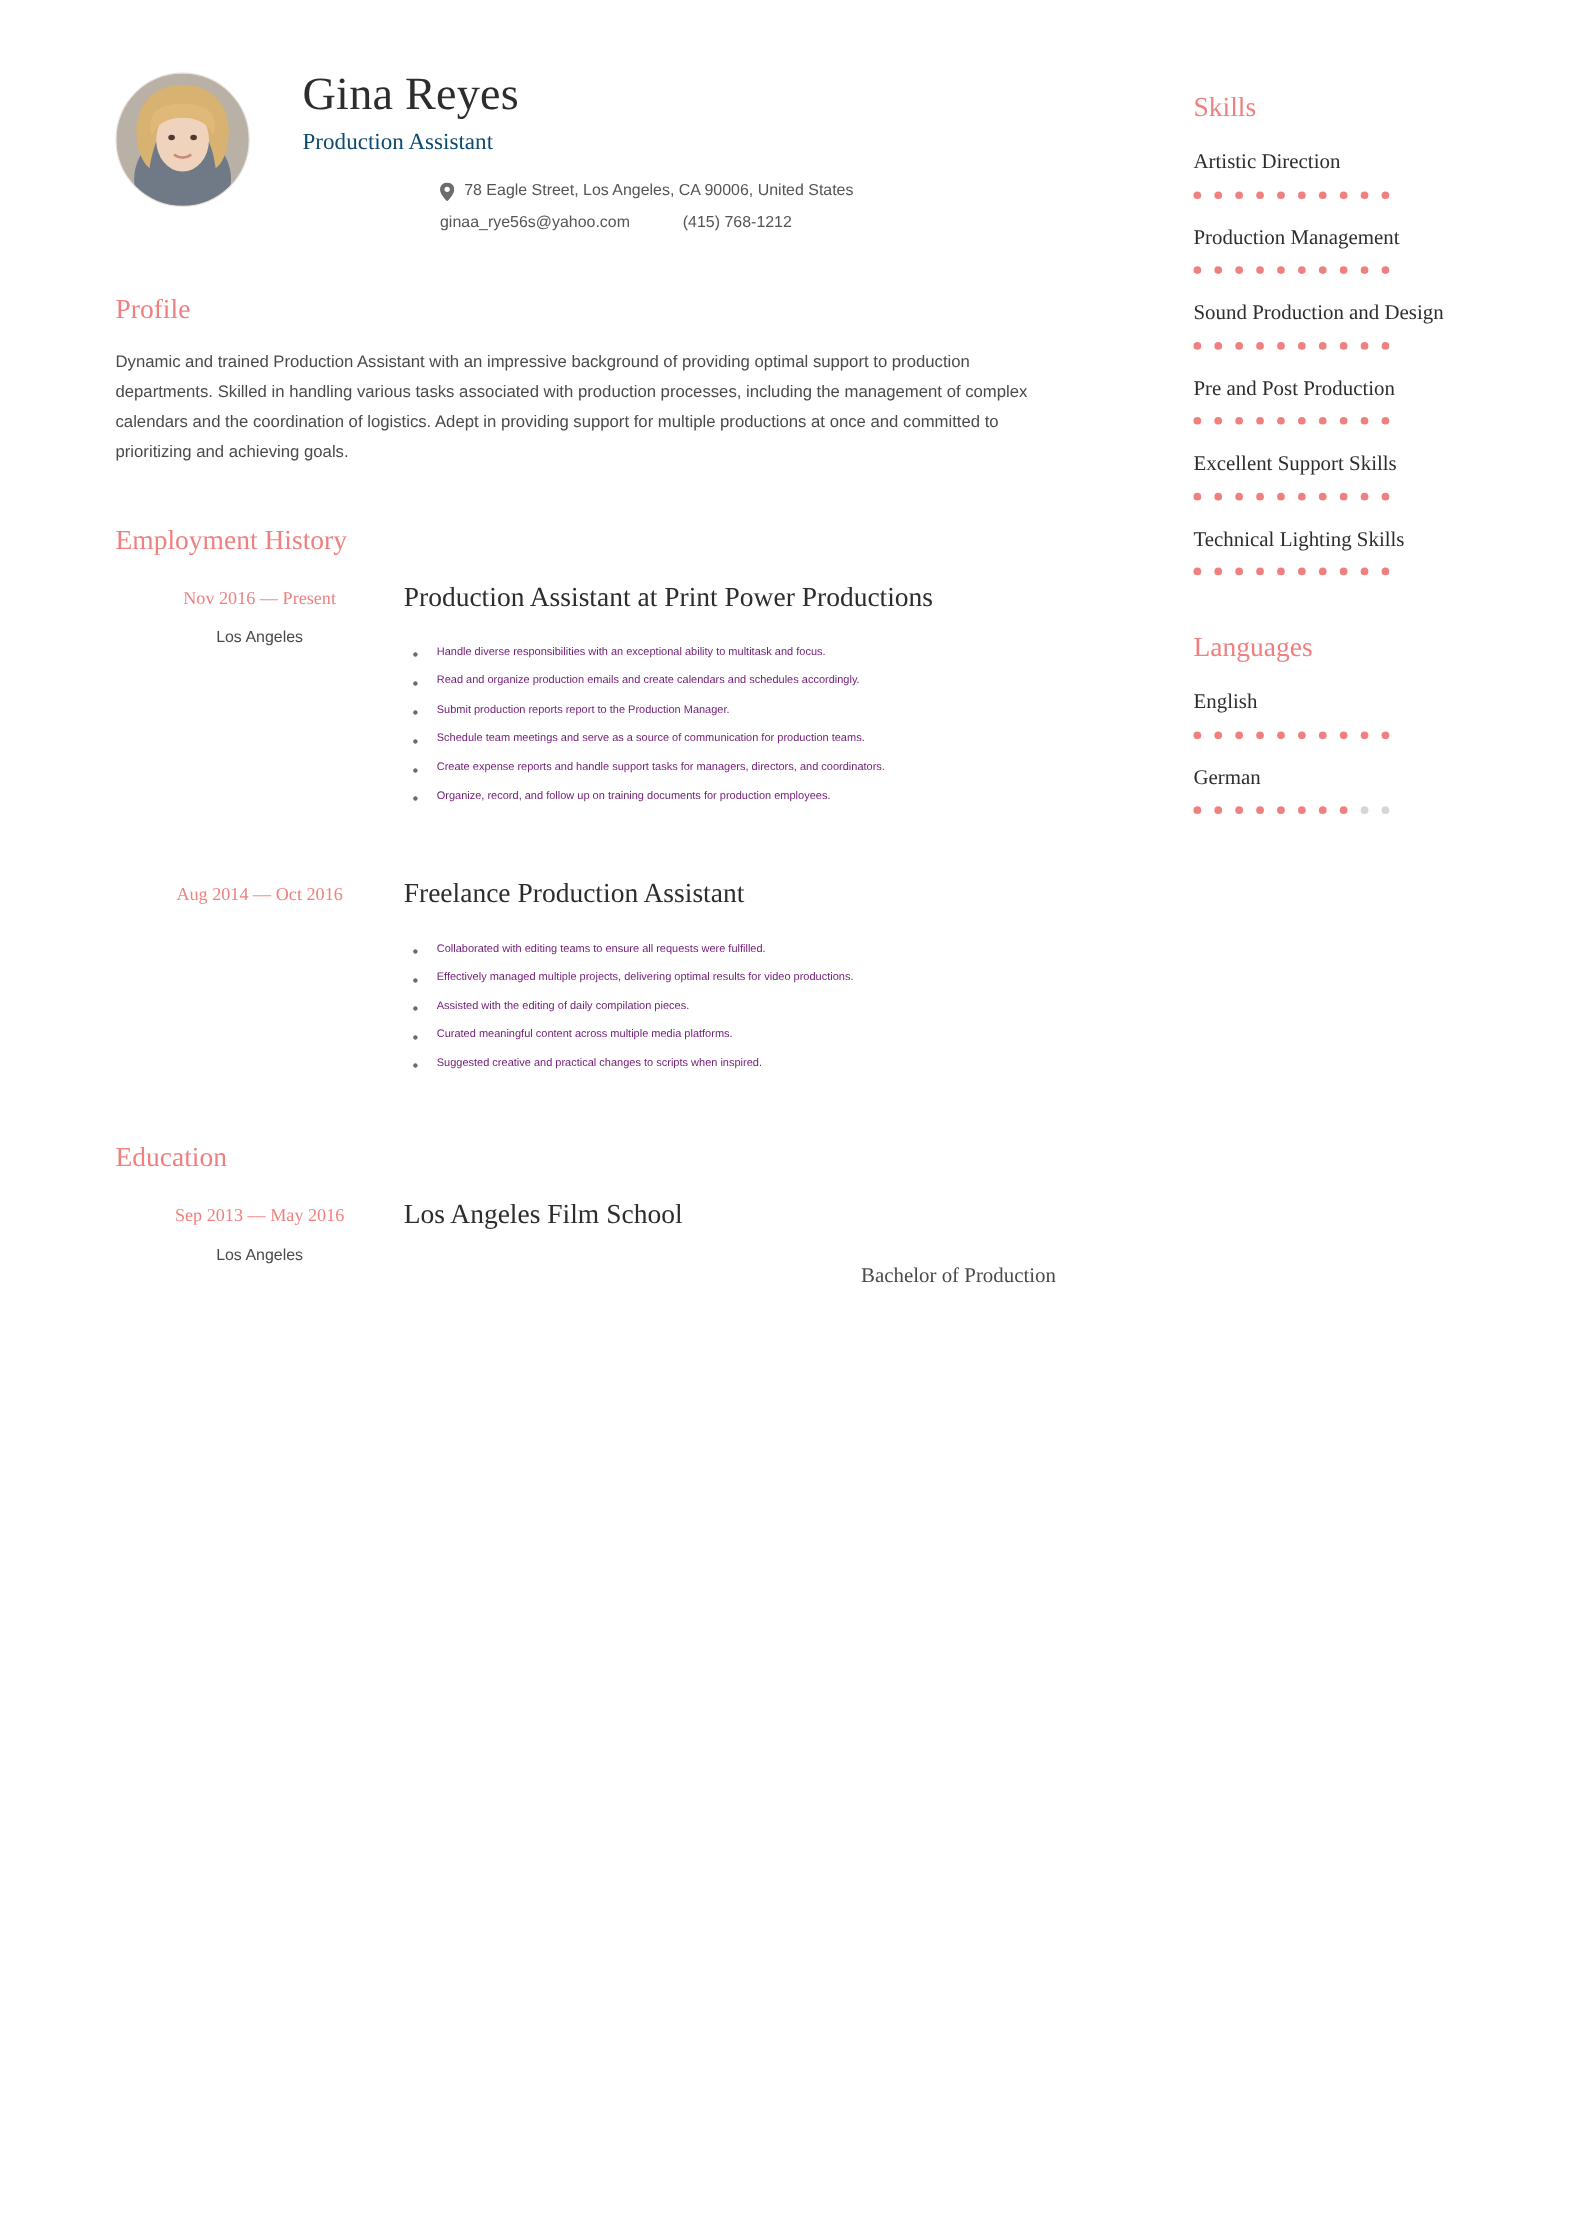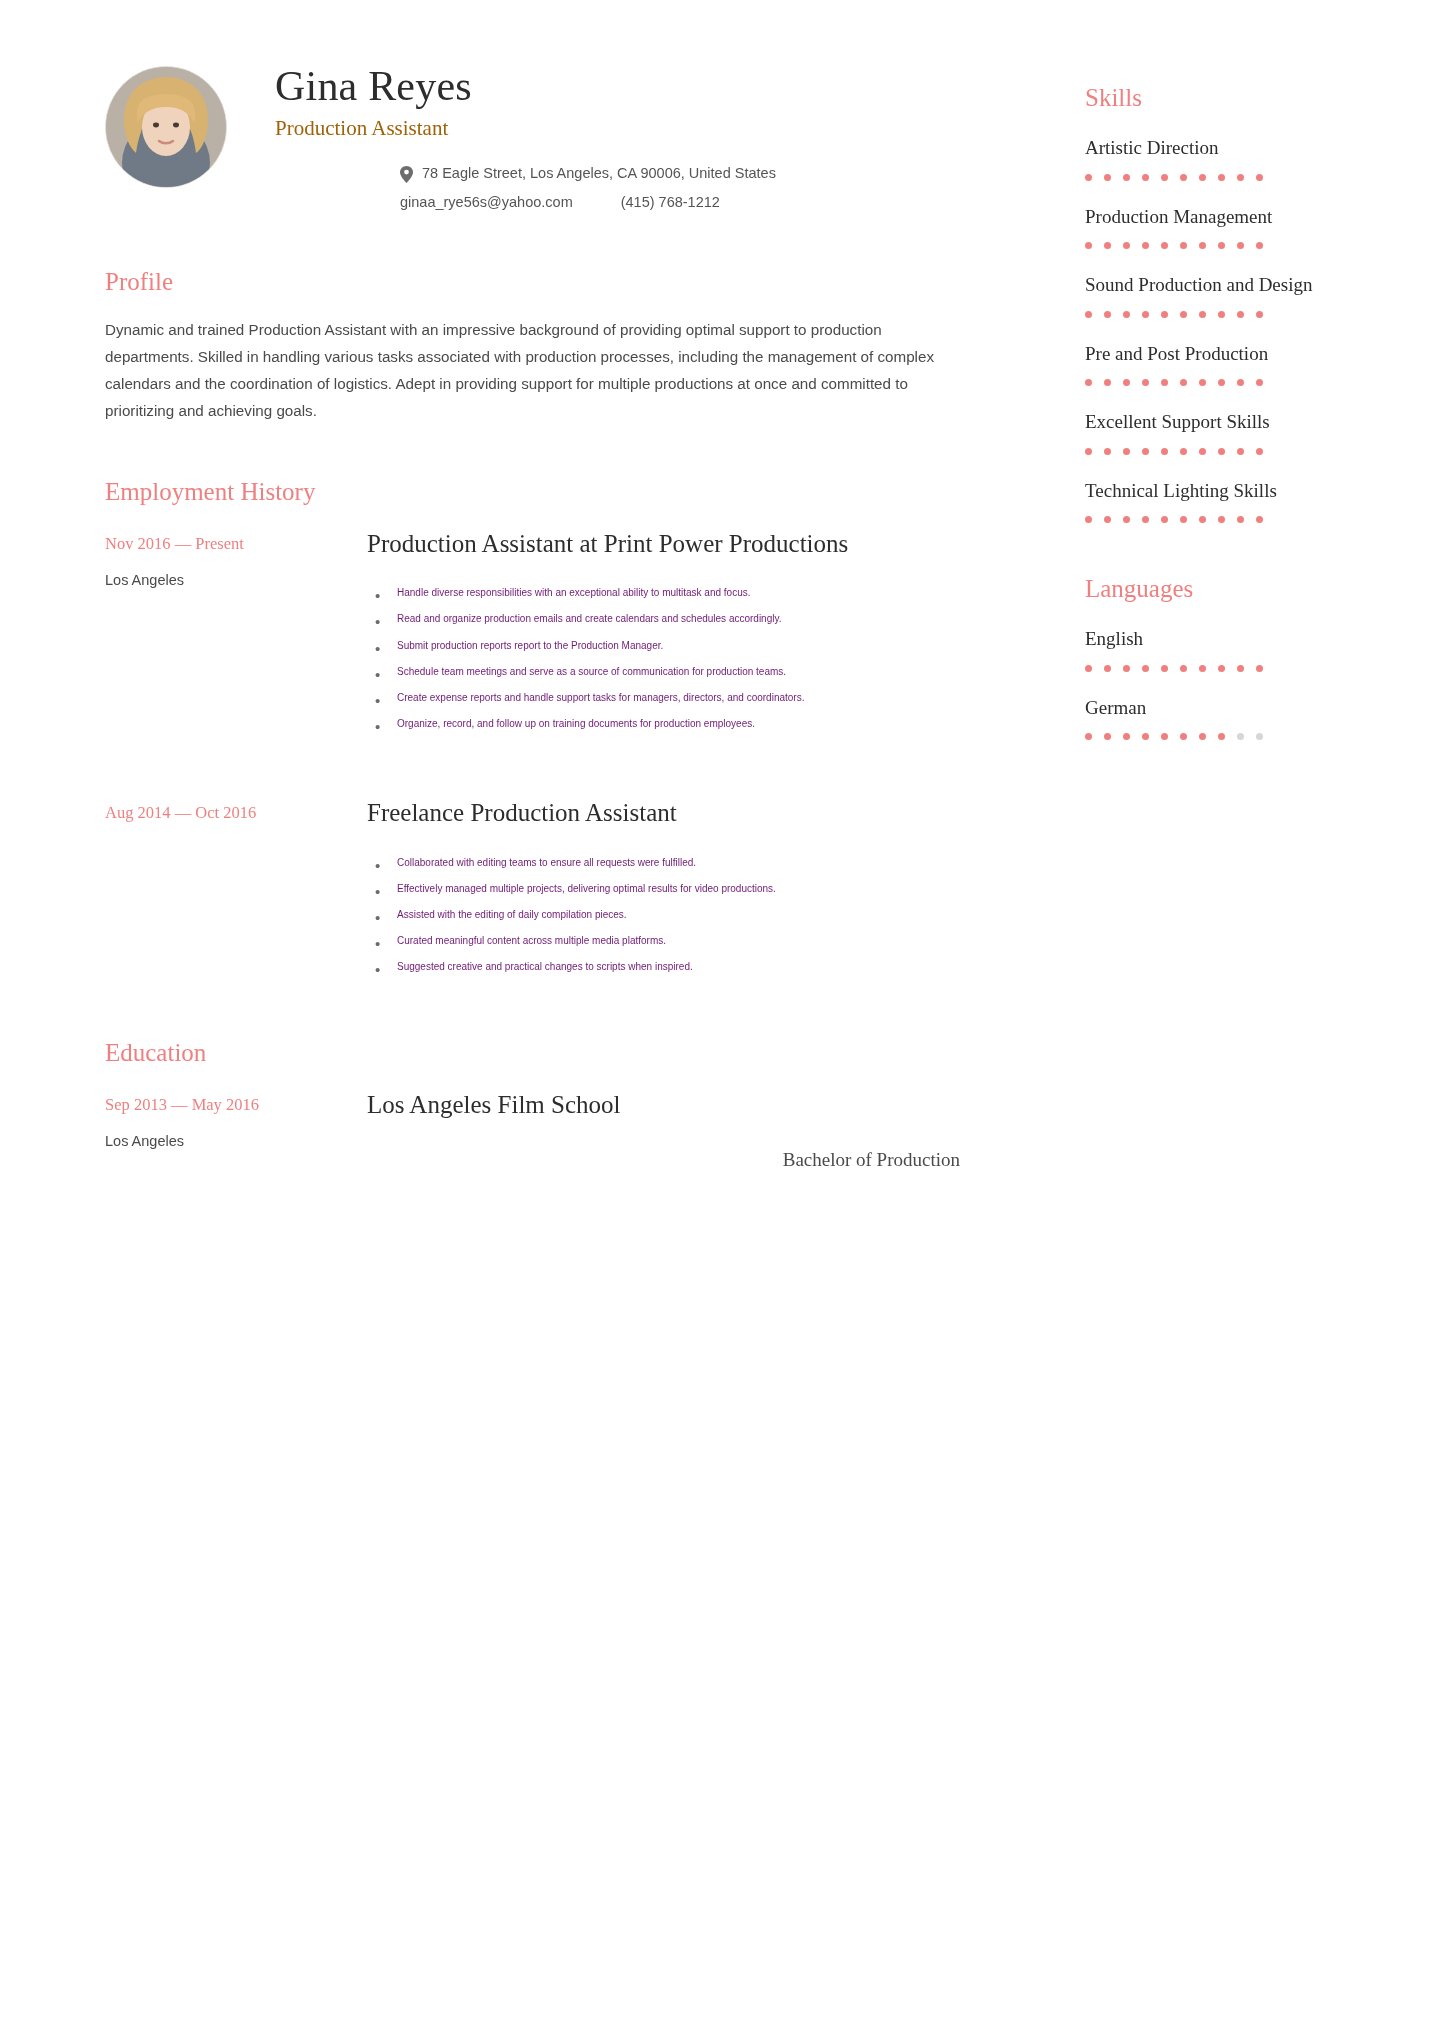--- a/index.html
+++ b/index.html
@@ -38,21 +38,21 @@
     font-size: 42px;
     font-weight: normal;
     color: #2d2d2d;
     letter-spacing: .2px;
     margin: 0 0 6px 0;
     line-height: 1.15;
   }
   .job-title {
     font-family: "Liberation Serif", serif;
     font-size: 21px;
-    color: #a16207;
+    color: #0c4a6e;
     margin: 0 0 22px 0;
   }
   .contact-line {
     font-size: 14.5px;
     color: #555;
     display: flex;
     align-items: center;
     margin-left: 125px;
     line-height: 1.5;
   }
@@ -72,21 +72,21 @@
 
   .profile-text {
     font-size: 15.2px;
     line-height: 1.78;
     color: #4a4a4a;
     max-width: 845px;
   }
 
   
   .entry { display: flex; margin-bottom: 46px; }
-  .entry-meta { width: 262px; flex: 0 0 262px; padding-top: 8px; }
+  .entry-meta { width: 262px; flex: 0 0 262px; padding-top: 8px; text-align: center; }
   .entry-date {
     font-family: "Liberation Serif", serif;
     font-size: 16.5px;
     color: #f08080;
     margin-bottom: 18px;
   }
   .entry-location { font-size: 14.5px; color: #4a4a4a; }
   .entry-body { flex: 1; }
   .entry-heading {
     font-family: "Liberation Serif", serif;

